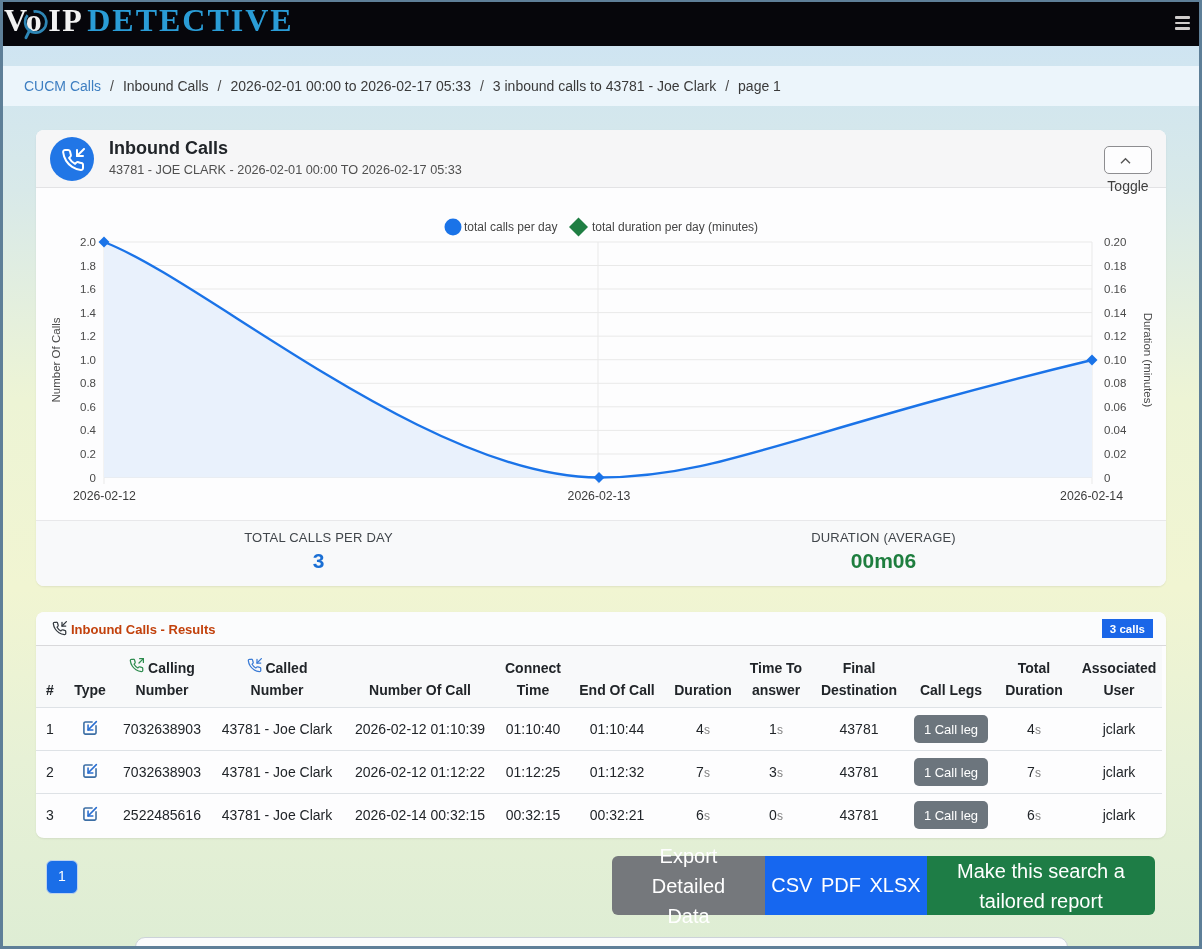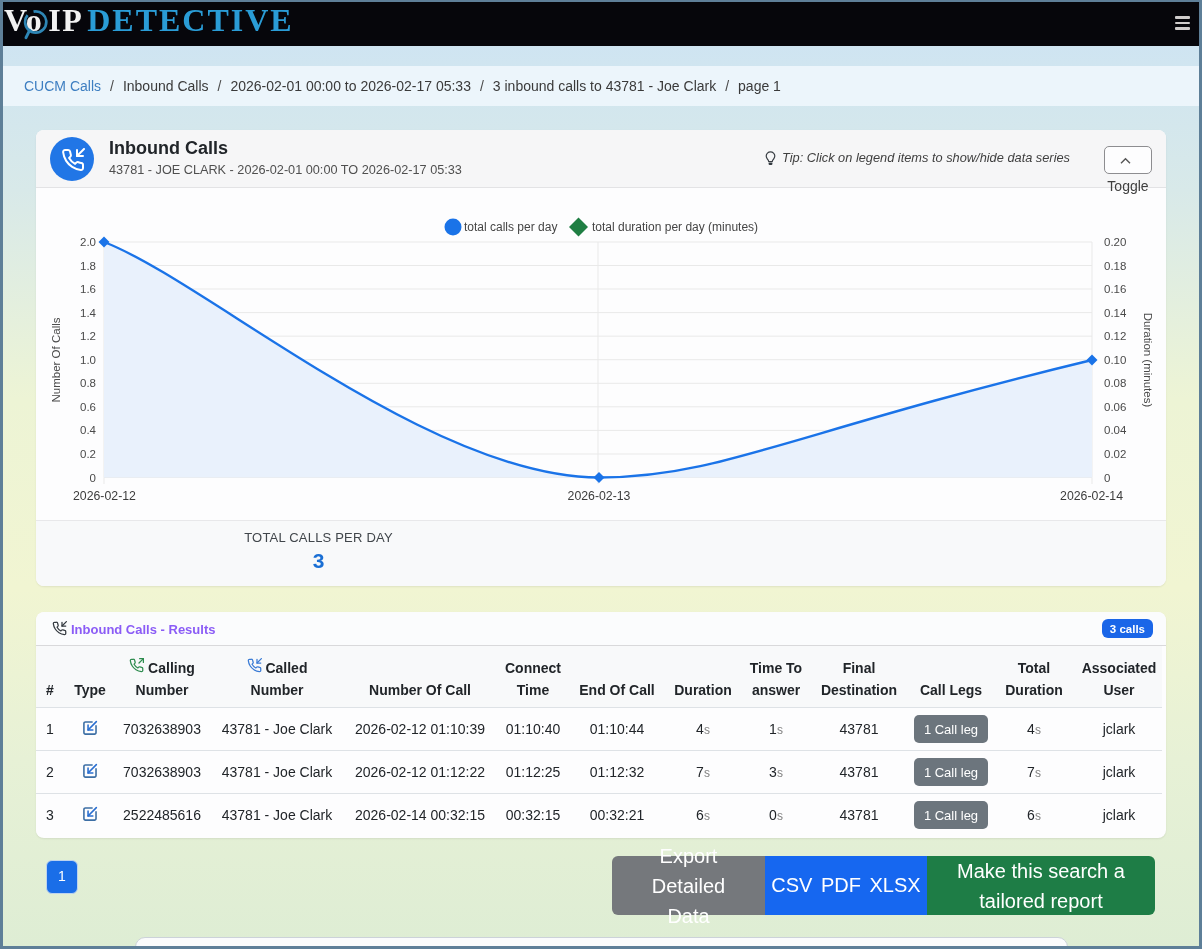--- a/index.html
+++ b/index.html
@@ -32,22 +32,22 @@
 .togglebtn { position:absolute; right:14px; top:16px; width:48px; height:28px; border:1px solid #8d8d90; border-radius:5px; background:#fdfdfe; font-size:14px; color:#3f3f3f; text-align:center; line-height:26px; }
 .c1foot { position:absolute; left:0; bottom:0; width:100%; height:66px; background:#f8f9fa; border-top:1px solid #e8e8ea; border-radius:0 0 8px 8px; display:flex; }
 .fcol { width:50%; text-align:center; padding-top:9px; }
 .flabel { font-size:13px; color:#41464b; letter-spacing:0.2px; }
 .fval { font-size:21px; font-weight:bold; margin-top:4px; }
 .fblue { color:#1a6fd4; }
 .fgreen { color:#1e7e3e; }
 
 .card2 { top:612px; height:226px; overflow:hidden; }
 .c2head { height:34px; border-bottom:1px solid #d9d9db; position:relative; background:#fbfcfd; border-radius:8px 8px 0 0; }
-.c2title { position:absolute; left:35px; top:10px; font-size:13px; font-weight:bold; color:#8b5cf6; }
-.badge { position:absolute; right:13px; top:7px; background:#1a66e8; color:#fff; font-size:11.5px; font-weight:bold; padding:3.5px 8px; border-radius:6px; }
+.c2title { position:absolute; left:35px; top:10px; font-size:13px; font-weight:bold; color:#c2410c; }
+.badge { position:absolute; right:13px; top:7px; background:#1a66e8; color:#fff; font-size:11.5px; font-weight:bold; padding:3.5px 8px; border-radius:0; }
 table.res { border-collapse:collapse; table-layout:fixed; width:1126px; margin-left:0px; font-size:14px; color:#212529; }
 table.res th { font-weight:bold; background:#f8f9fa; vertical-align:bottom; padding:11px 2px 6px 2px; text-align:center; border-bottom:1px solid #dee2e6; line-height:22px; }
 table.res td { text-align:center; padding:0 2px; height:43px; vertical-align:middle; border-bottom:1px solid #dee2e6; background:#fdfdfe; }
 table.res tr:last-child td { border-bottom:none; }
 .ssuf { font-size:12px; color:#808080; }
 .leg { background:#6c757d; color:#fff; font-size:13px; padding:6.5px 9.5px; border-radius:5px; display:inline-block; line-height:15px; }
 
 .page1 { position:absolute; left:46px; top:860px; width:32px; height:34px; background:#1a6ee8; border:1px solid #bdd3ee; border-radius:6px; color:#fff; font-size:14px; text-align:center; line-height:31px; }
 .btns { position:absolute; left:612px; top:856px; height:59px; display:flex; font-size:20px; color:#fff; text-align:center; }
 .bgray { width:153px; background:#75787c; border-radius:6px 0 0 6px; display:flex; align-items:center; justify-content:center; padding:0 18px; line-height:1.5; }
@@ -79,27 +79,20 @@
 <div class="card card1">
   <div class="c1head">
     <div class="cicon"></div>
     <svg class="abs" style="left:25px;top:18px" width="24" height="24" viewBox="0 0 24 24" fill="none" stroke="#fff" stroke-width="2" stroke-linecap="round" stroke-linejoin="round">
       <polyline points="16 2 16 8 22 8"></polyline>
       <line x1="23" y1="1" x2="16" y2="8"></line>
       <path d="M22 16.92v3a2 2 0 0 1-2.18 2 19.79 19.79 0 0 1-8.63-3.07 19.5 19.5 0 0 1-6-6 19.79 19.79 0 0 1-3.07-8.67A2 2 0 0 1 4.11 2h3a2 2 0 0 1 2 1.72 12.84 12.84 0 0 0 .7 2.81 2 2 0 0 1-.45 2.11L8.09 9.91a16 16 0 0 0 6 6l1.27-1.27a2 2 0 0 1 2.11-.45 12.84 12.84 0 0 0 2.81.7A2 2 0 0 1 22 16.92z"></path>
     </svg>
     <div class="c1title">Inbound Calls</div>
     <div class="c1sub">43781 - JOE CLARK - 2026-02-01 00:00 TO 2026-02-17 05:33</div>
-    <div class="tipwrap">
-      <svg width="11" height="15" viewBox="0 0 11 15" style="margin-top:3px">
-        <path d="M5.5 0.8 a4.3 4.3 0 0 1 4.3 4.3 c0 1.8 -1 2.7 -1.7 3.6 c-0.5 0.65 -0.7 1.2 -0.8 1.8 h-3.6 c-0.1 -0.6 -0.3 -1.15 -0.8 -1.8 c-0.7 -0.9 -1.7 -1.8 -1.7 -3.6 a4.3 4.3 0 0 1 4.3 -4.3 z" fill="none" stroke="#3a3f45" stroke-width="1.2"></path>
-        <path d="M3.6 11.5 h3.8 v1.6 a1 1 0 0 1 -1 1 h-1.8 a1 1 0 0 1 -1 -1 z" fill="#333a40"></path>
-      </svg>
-      <div class="tip">Tip: Click on legend items to show/hide data series</div>
-    </div>
     <div class="togglebtn"><svg width="11" height="8" viewBox="0 0 11 8" fill="none" stroke="#555" stroke-width="1.4" style="margin-right:5px">
           <polyline points="1,6.2 5.5,1.8 10,6.2"></polyline>
         </svg>Toggle</div>
   </div>
   <svg class="abs" style="left:0;top:58px" width="1130" height="332" viewBox="0 0 1130 332" font-family="Liberation Sans, sans-serif">
 
     <g stroke="#e9e9e9" stroke-width="1">
       <line x1="68" y1="54" x2="1056" y2="54"></line>
       <line x1="68" y1="77.5" x2="1056" y2="77.5"></line>
       <line x1="68" y1="101" x2="1056" y2="101"></line>
@@ -166,20 +159,24 @@
     <g font-size="12.3" fill="#3c3c3c">
       <text x="37" y="312">2026-02-12</text>
       <text x="563" y="312" text-anchor="middle">2026-02-13</text>
       <text x="1087" y="312" text-anchor="end">2026-02-14</text>
     </g>
   </svg>
   <div class="c1foot">
     <div class="fcol">
         <div class="flabel">TOTAL CALLS PER DAY</div>
         <div class="fval fblue">3</div>
+      </div>
+    <div class="fcol">
+        <div class="flabel">DURATION (AVERAGE)</div>
+        <div class="fval fgreen">00m06</div>
       </div>
   </div>
 </div>
 
 <div class="card card2">
   <div class="c2head">
     <svg class="abs" style="left:16px;top:9px" width="15" height="15" viewBox="0 0 24 24" fill="none" stroke="#343a40" stroke-width="2" stroke-linecap="round" stroke-linejoin="round">
       <polyline points="16 2 16 8 22 8"></polyline>
       <line x1="23" y1="1" x2="16" y2="8"></line>
       <path d="M22 16.92v3a2 2 0 0 1-2.18 2 19.79 19.79 0 0 1-8.63-3.07 19.5 19.5 0 0 1-6-6 19.79 19.79 0 0 1-3.07-8.67A2 2 0 0 1 4.11 2h3a2 2 0 0 1 2 1.72 12.84 12.84 0 0 0 .7 2.81 2 2 0 0 1-.45 2.11L8.09 9.91a16 16 0 0 0 6 6l1.27-1.27a2 2 0 0 1 2.11-.45 12.84 12.84 0 0 0 2.81.7A2 2 0 0 1 22 16.92z"></path>

